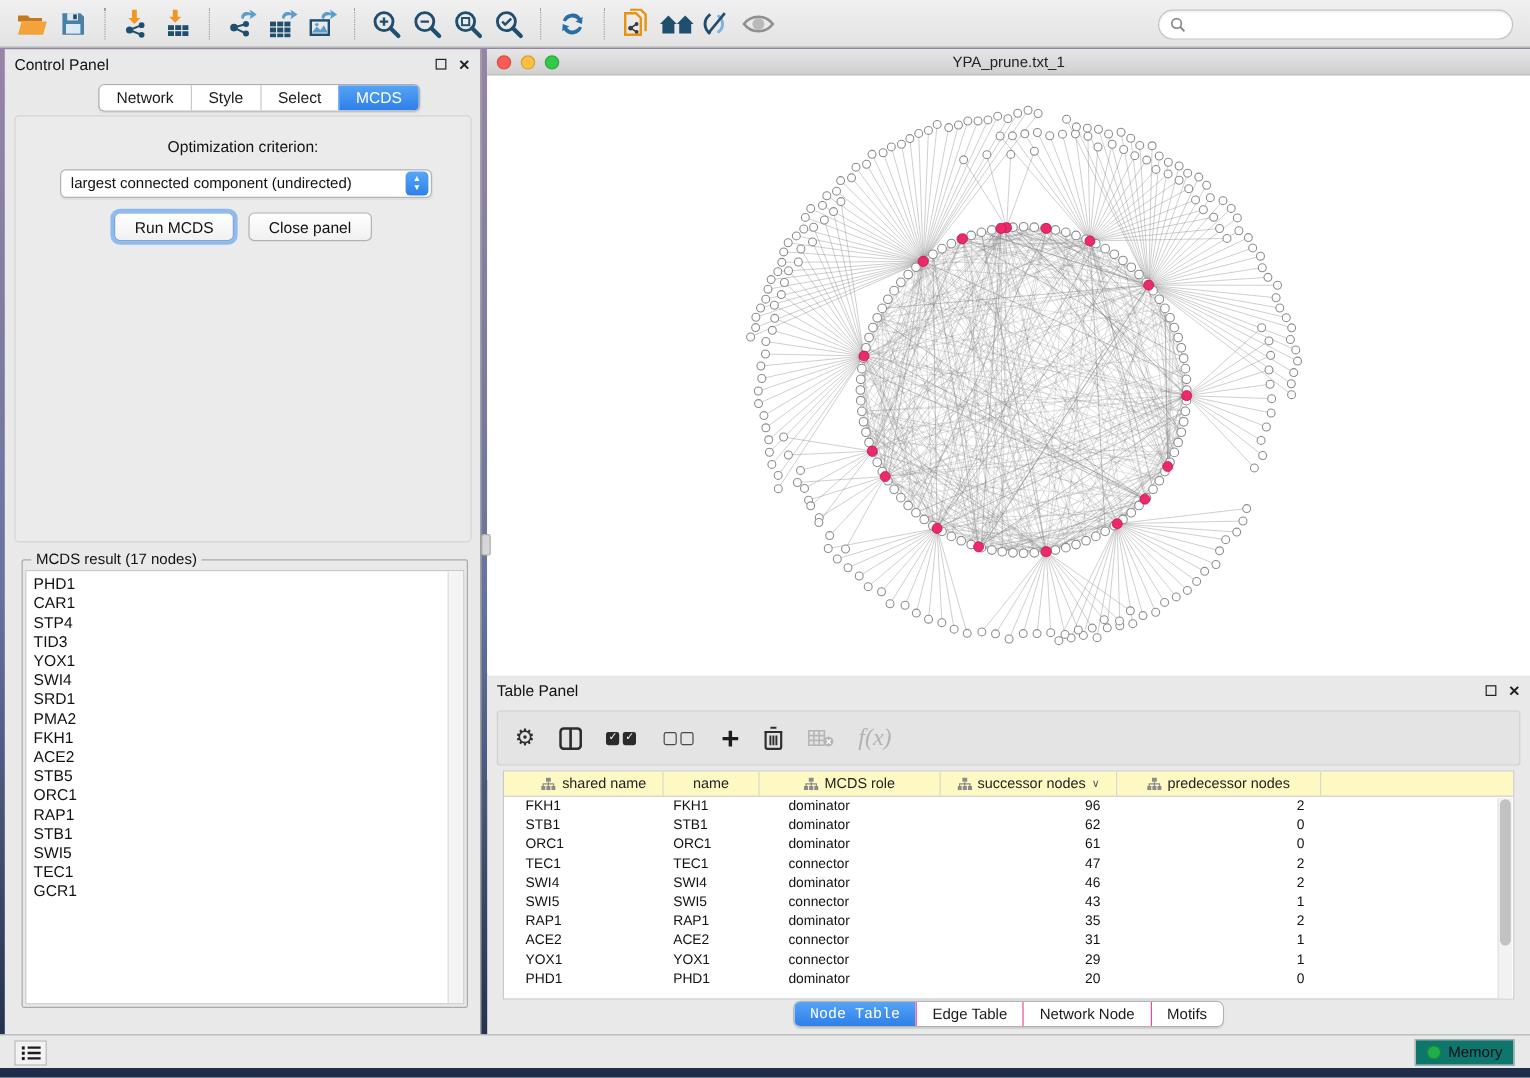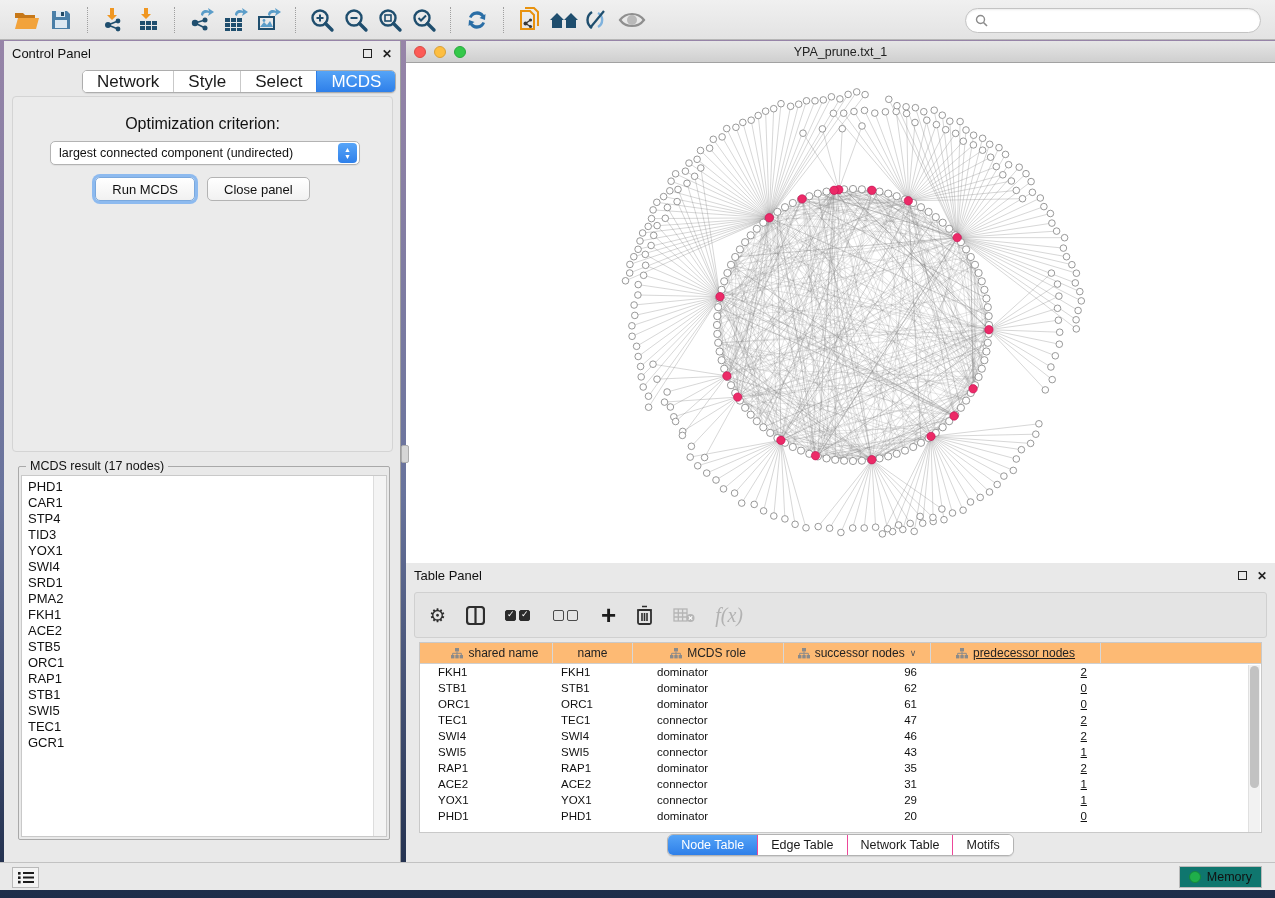--- a/index.html
+++ b/index.html
@@ -21,27 +21,27 @@
   
   .control-panel { position:absolute; left:4px; top:41px; width:397px; height:821px;
     background:#e9e9e9; border-right:1px solid #9f9f9f; }
   .panel-titlebar { height:25px; display:flex; align-items:center; padding:0 8px; font-size:13px; color:#111;justify-content:center; }
   .panel-titlebar .spacer { flex:1; }
   .wicon { font-size:12px; color:#222; margin-left:10px; line-height:1; cursor:default; }
   .float-glyph { width:9px; height:9px; border:1.5px solid #222; display:inline-block; }
 
   .seg-tabs { position:absolute; left:78px; top:29px; display:flex; height:23px;
     border:1px solid #adadad; border-radius:5px; overflow:hidden; background:#fff; box-shadow:0 1px 1px rgba(0,0,0,.08); }
-  .seg { padding:0 14px; font-size:17px; color:#1a1a1a; display:flex; align-items:center; background:#fff; border-left:1px solid #c9c9c9; }
+  .seg { padding:0 14px; font-size:13px; color:#1a1a1a; display:flex; align-items:center; background:#fff; border-left:1px solid #c9c9c9; }
   .seg:first-child { border-left:none; }
   .seg.active { background:linear-gradient(180deg,#55a4f7,#2e7fe9); color:#fff; border-left-color:#2e7fe9; }
 
   .tab-content { position:absolute; left:8px; top:55px; width:381px; height:356px;
     background:#ebebeb; border:1px solid #d4d4d4; border-radius:4px; }
-  .opt-label { text-align:center; margin-top:18px; font-size:16px; color:#111; }
+  .opt-label { text-align:center; margin-top:18px; font-size:13px; color:#111; }
   .combo { position:absolute; left:37px; top:44px; width:310px; height:24px; background:#fff;
     border:1px solid #b3b3b3; border-radius:5px; display:flex; align-items:center; box-shadow:0 1px 1px rgba(0,0,0,.06); }
   .combo .val { flex:1; font-size:12.5px; padding:0 8px; color:#111; white-space:nowrap; overflow:hidden; }
   .combo .step { width:19px; height:20px; margin-right:2px; border-radius:4px;
     background:linear-gradient(180deg,#57a5f8,#2f80ea); display:flex; flex-direction:column; align-items:center; justify-content:center; color:#fff; }
   .combo .step span { font-size:7px; line-height:7px; }
   .btn-row { position:absolute; left:0; top:80px; width:100%; display:flex; justify-content:center; gap:12px; }
   .mac-btn { height:24px; padding:0 16px; background:linear-gradient(180deg,#ffffff,#f1f1f1);
     border:1px solid #b3b3b3; border-radius:5px; font-size:13px; color:#111; display:flex; align-items:center; }
   .mac-btn.focused { box-shadow:0 0 0 3px rgba(110,170,240,.75); border-color:#7aa8dd; }
@@ -74,38 +74,38 @@
   .table-panel { position:absolute; left:406px; top:563px; width:869px; height:299px; background:#e9e9e9; }
   .tp-toolbar { position:absolute; left:8px; top:29px; width:853px; height:46px; background:#e4e4e4;
     border:1px solid #d0d0d0; border-radius:3px; display:flex; align-items:center; gap:20px; padding:0 14px; }
   .tp-icon { display:flex; align-items:center; justify-content:center; }
   .fx { font-family:"Liberation Serif", serif; font-style:italic; font-size:20px; color:#b2b2b2; }
   .cbx { width:11px; height:11px; border:1.5px solid #2b2b2b; border-radius:2px; display:inline-block; margin-right:3px; position:relative; }
   .cbx.checked { background:#2b2b2b; }
   .cbx.checked::after { content:"✓"; color:#fff; font-size:9px; position:absolute; left:1px; top:-1.5px; }
 
   .ttable { position:absolute; left:13px; top:79px; width:843px; height:191px; background:#fff; border:1px solid #c9c9c9; overflow:hidden; }
-  .thead { display:flex; height:21px; background:#fdba74; border-bottom:1px solid #cfcfcf; }
+  .thead { display:flex; height:21px; background:#fef9c3; border-bottom:1px solid #cfcfcf; }
   .th { display:flex; align-items:center; justify-content:center; gap:5px; font-size:12px; color:#222;
     border-right:1px solid #d7d7d7; height:100%; }
   .th svg { flex:0 0 auto; }
   .sort { font-size:9px; color:#555; }
   .tbody .tr { display:flex; height:16px; align-items:center; }
   .td { font-size:11.5px; color:#111; overflow:hidden; white-space:nowrap; }
   .num { text-align:right; padding-right:14px; }
   .col0{width:133px; padding-left:18px;} .col1{width:80px; padding-left:8px;} .col2{width:151px; padding-left:24px;}
-  .col3{width:147px;} .col4{width:170px;text-decoration:underline;}
+  .col3{width:147px;} .col4{width:170px;}
   .tscroll { position:absolute; right:1px; top:22px; width:12px; height:168px; background:#f2f2f2; border-left:1px solid #e0e0e0; }
   .tthumb { position:absolute; left:1px; top:1px; width:9px; height:122px; background:#c2c2c2; border-radius:5px; }
 
   .bottom-tabs { position:absolute; left:0; right:0; top:271px; display:flex; justify-content:center; }
   .btabs { display:flex; height:22px; border:1px solid #b3b3b3; border-radius:6px; overflow:hidden; background:#fff; box-shadow:0 1px 1px rgba(0,0,0,.1); }
   .btab { padding:0 13px; display:flex; align-items:center; font-size:12.5px; color:#1a1a1a; background:#fff; border-left:1px solid #ec4899; }
   .btab:first-child { border-left:none; }
-  .btab.active { background:linear-gradient(180deg,#55a4f7,#2e7fe9); color:#fff; border-left-color:#2e7fe9; }
+  .btab.active { background:linear-gradient(180deg,#55a4f7,#2e7fe9); color:#fff; border-left-color:#2e7fe9;font-family:Liberation Mono, monospace; }
 
   
   .statusbar { position:absolute; left:0; top:862px; width:1275px; height:28px; background:#e9e9e9; border-top:1px solid #c2c2c2; }
   .menu-btn { position:absolute; left:12px; top:4px; width:27px; height:21px; background:#f3f3f3; border:1px solid #b9b9b9; display:flex; align-items:center; justify-content:center; }
   .memory-btn { position:absolute; right:13px; top:3px; height:22px; padding:0 9px; background:#0f766e; border:1px solid #b9b9b9;
     display:flex; align-items:center; gap:6px; font-size:12.5px; color:#111; }
   .memdot { width:12px; height:12px; border-radius:50%; background:#1faf4a; border:1px solid #15893a; }
 </style>
 </head>
 <body>
@@ -1510,21 +1510,21 @@
       </div>
     <div class="tscroll">
         <div class="tthumb"></div>
       </div>
   </div>
 
   <div class="bottom-tabs">
     <div class="btabs">
       <div class="btab active">Node Table</div>
       <div class="btab">Edge Table</div>
-      <div class="btab">Network Table</div>
+      <div class="btab">Network Node</div>
       <div class="btab">Motifs</div>
     </div>
   </div>
 </div>
 
 <div class="statusbar">
   <div class="menu-btn">
     <svg width="16" height="13" viewBox="0 0 16 13">
         <g stroke="#1c1c1c" stroke-width="2">
           <path d="M5 2 H16 M5 6.5 H16 M5 11 H16"></path>

